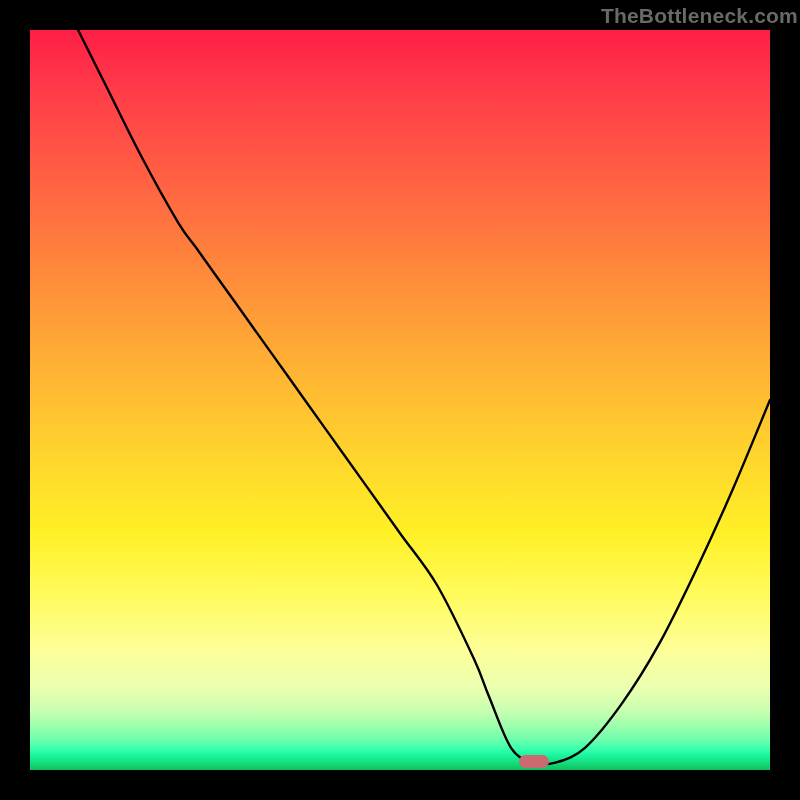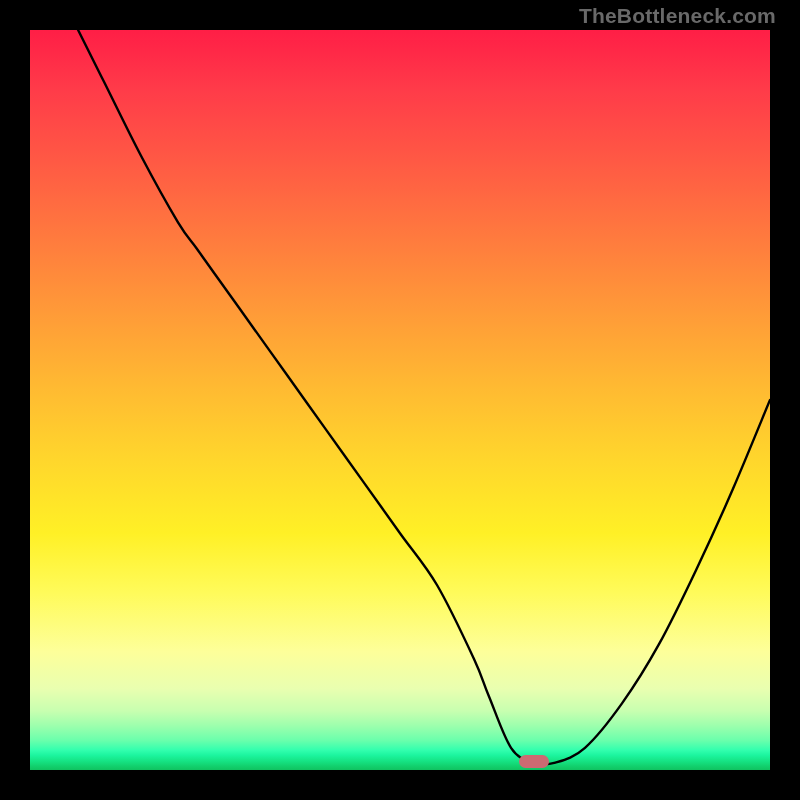--- a/index.html
+++ b/index.html
@@ -12,21 +12,21 @@
   }
   .frame {
     position: relative;
     width: 800px;
     height: 800px;
     background: #000;
   }
   .watermark {
     position: absolute;
     top: 4px;
-    right: 24px;
+    right: 2px;
     font-family: Arial, Helvetica, sans-serif;
     font-size: 21px;
     font-weight: 600;
     color: #696969;
     letter-spacing: 0.2px;
   }
   .plot {
     position: absolute;
     left: 30px;
     top: 30px;

